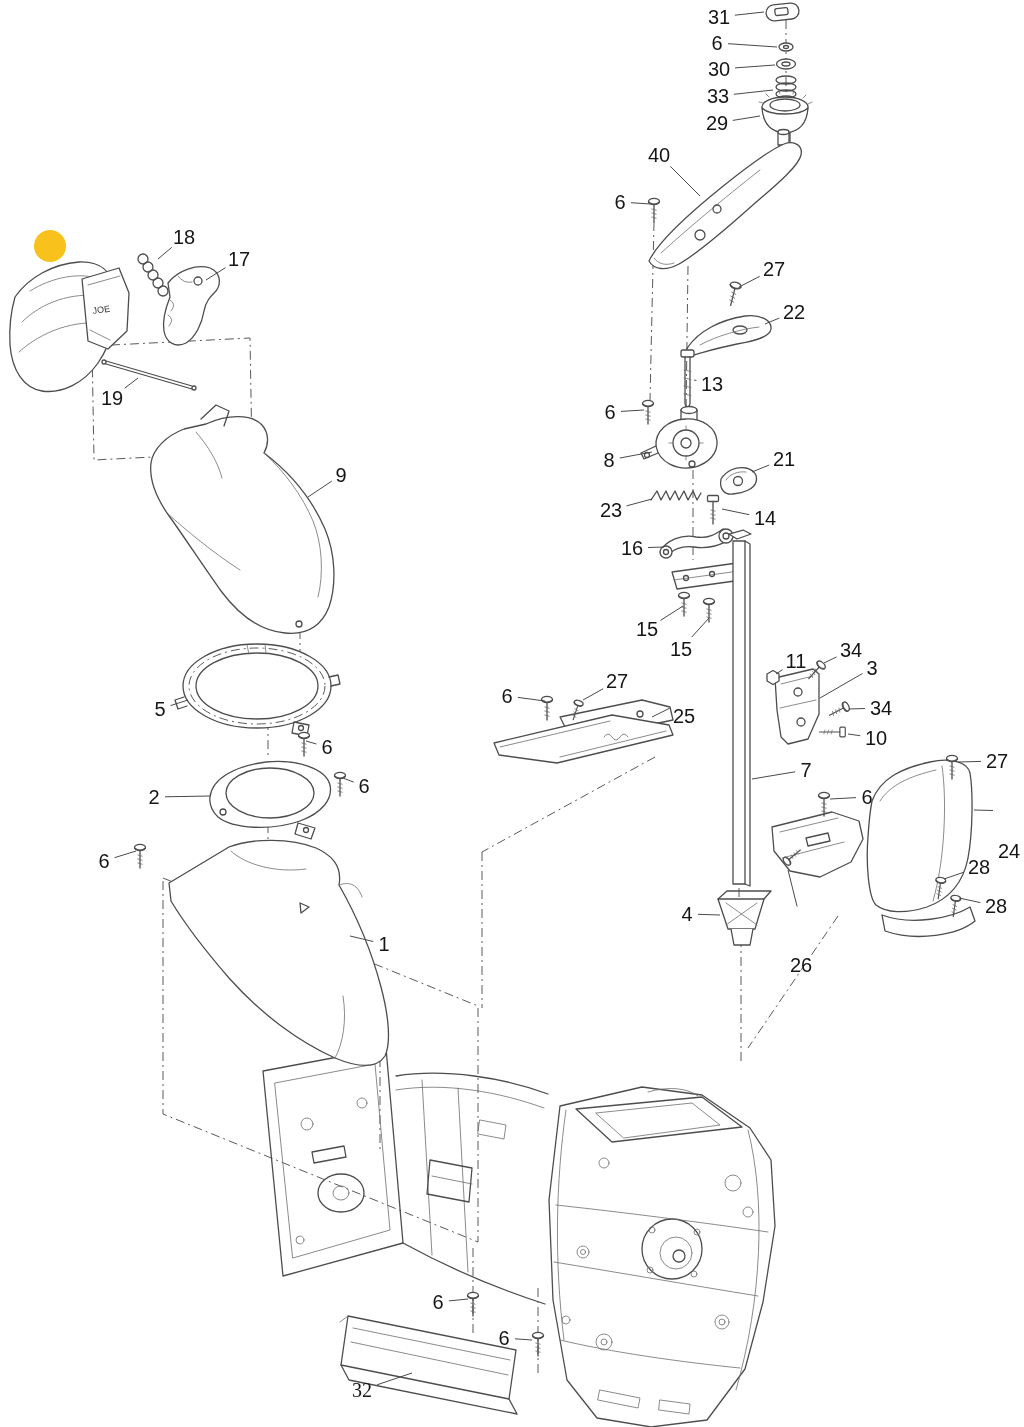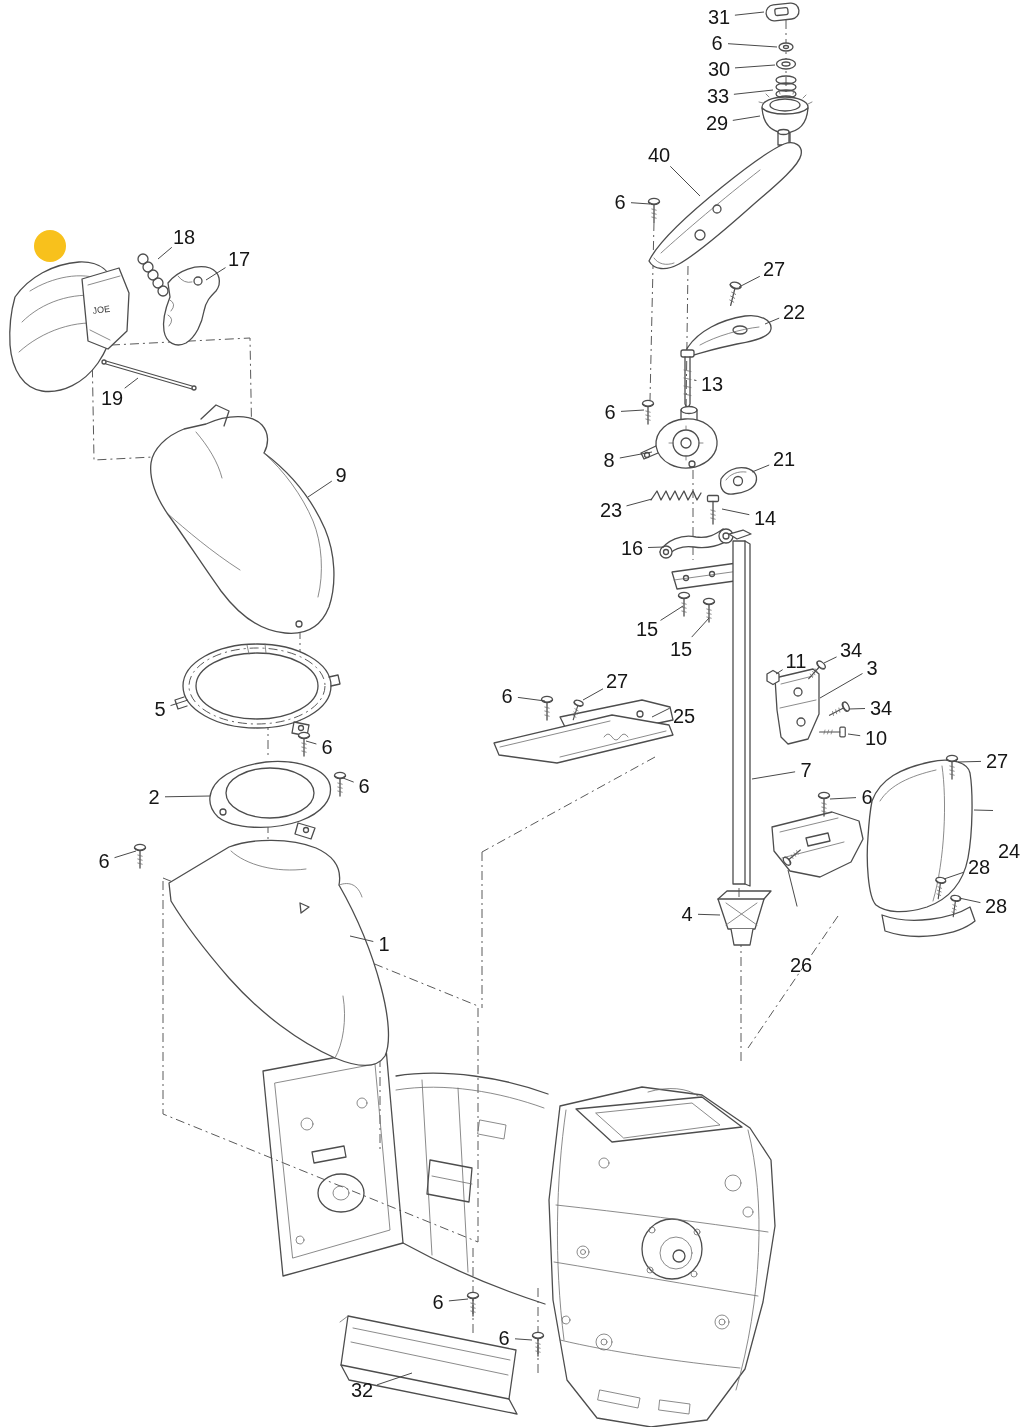--- a/index.html
+++ b/index.html
@@ -411,15 +411,15 @@
       <div class="callout" style="left: 806px; top: 770px;">7</div>
       <div class="callout" style="left: 867px; top: 797px;">6</div>
       <div class="callout" style="left: 1009px; top: 811px; margin-top: 40px;">24</div>
       <div class="callout" style="left: 687px; top: 914px;">4</div>
       <div class="callout" style="left: 801px; top: 922px; margin-top: 43px;">26</div>
       <div class="callout" style="left: 979px; top: 867px;">28</div>
       <div class="callout" style="left: 996px; top: 906px;">28</div>
       <div class="callout" style="left: 997px; top: 761px;">27</div>
       <div class="callout" style="left: 438px; top: 1302px;">6</div>
       <div class="callout" style="left: 504px; top: 1338px;">6</div>
-      <div class="callout" style="left: 362px; top: 1390px;">32</div>
+      <div class="callout" style="left: 362px; top: 1390px; font-family: Liberation Serif, serif;">32</div>
     </div>
 </div>
 
 </body></html>

